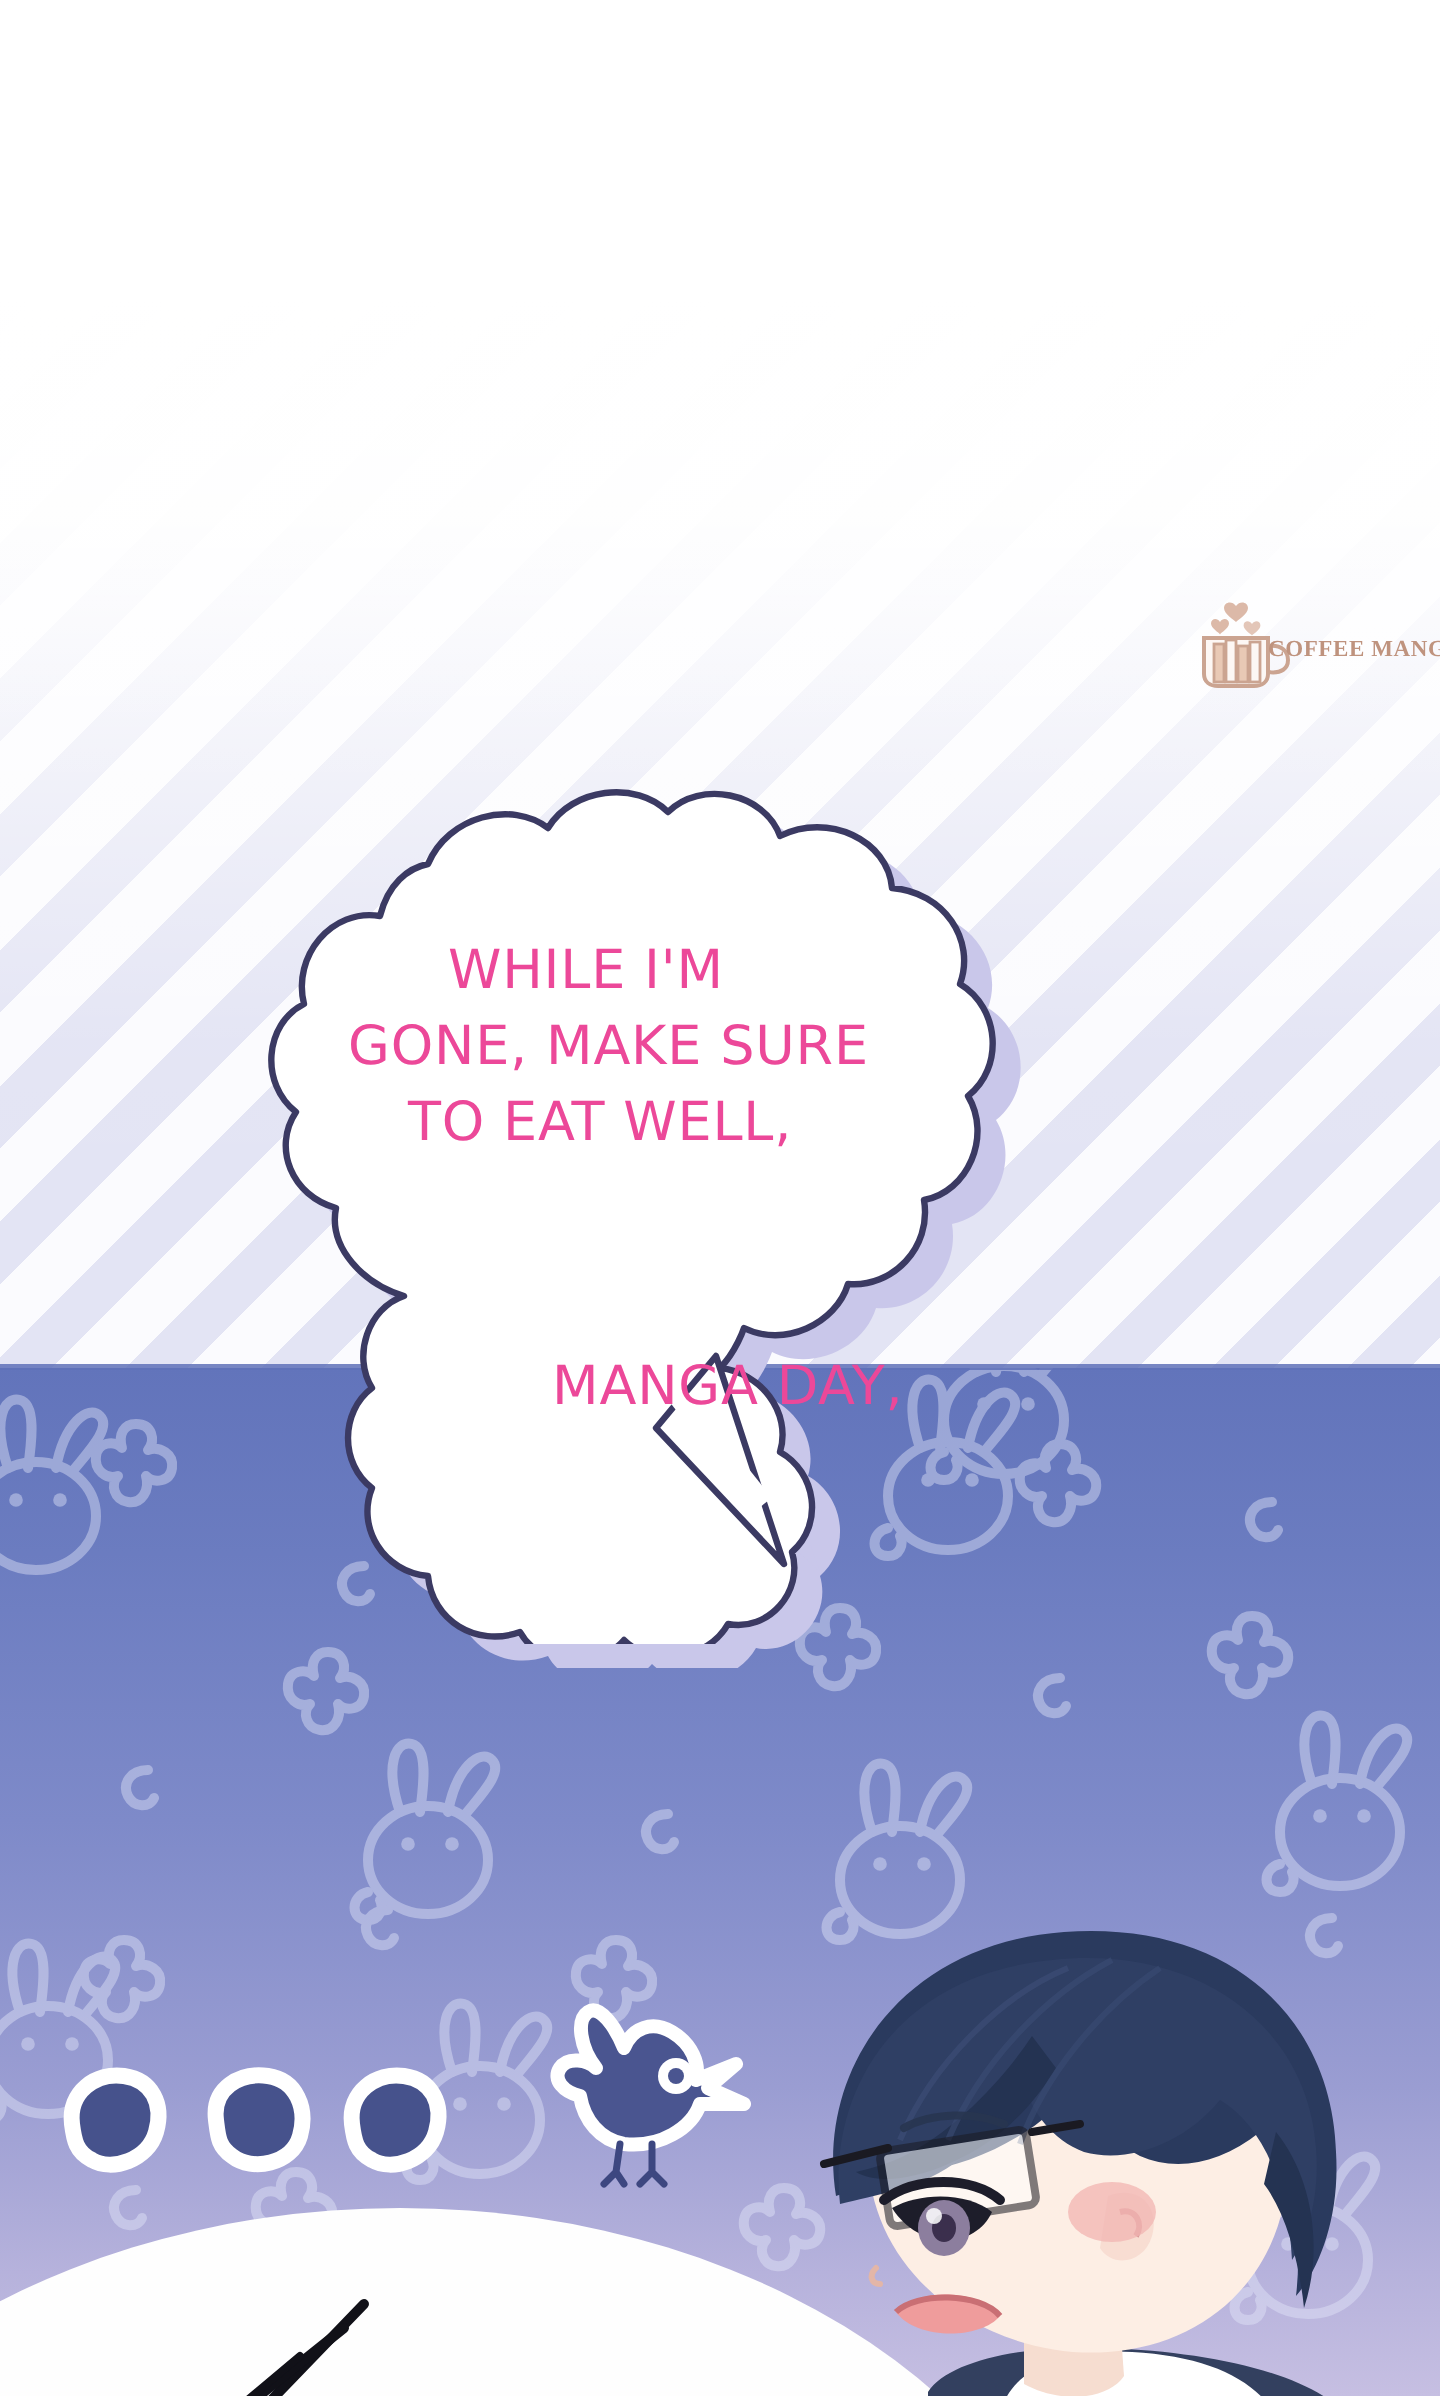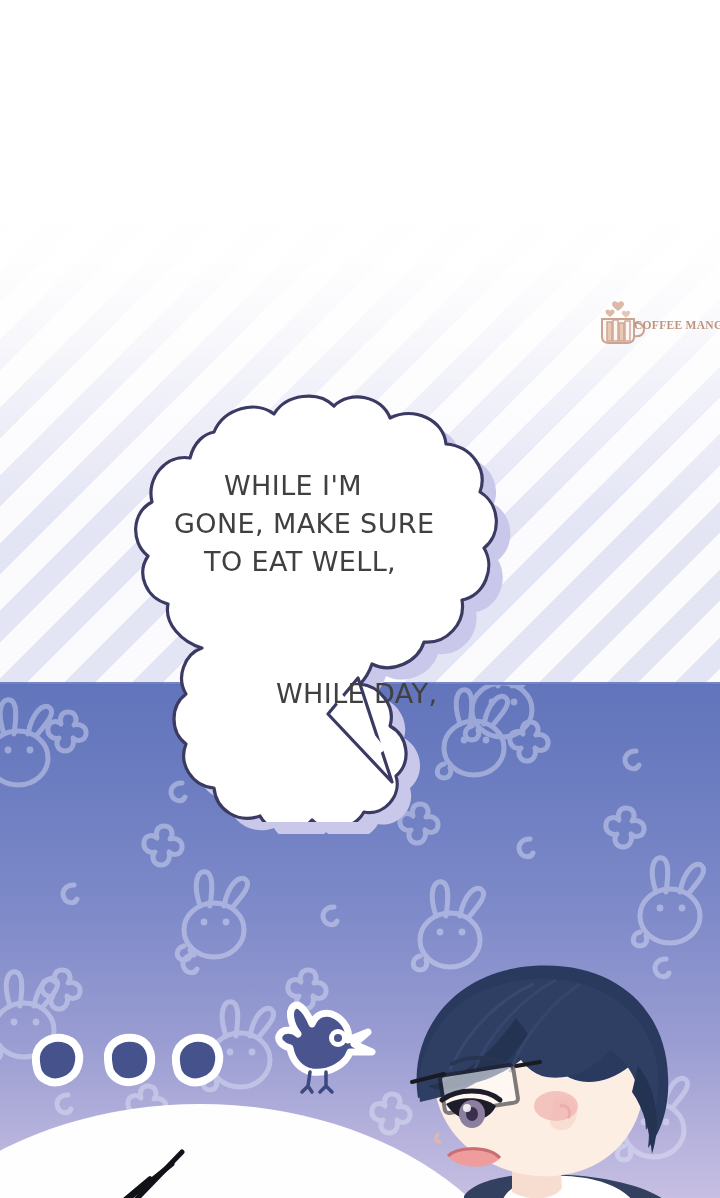--- a/index.html
+++ b/index.html
@@ -46,21 +46,21 @@
   .horizon{
     position:absolute; left:0; top:682px; width:720px; height:3px;
     background:#5f71b8; opacity:.85;
   }
 
   
   .bubble-wrap{ position:absolute; left:96px; top:392px; width:430px; height:430px; }
   .bubble-shadow{ position:absolute; left:14px; top:12px; width:430px; height:430px; }
   .bubble-text{
     position:absolute; left:0; top:0; width:430px; height:430px;
-    color:#404040;
+    color:#ec4899;
     font-family:"DejaVu Sans", sans-serif;
     font-weight:400;
     letter-spacing:.4px;
   }
   .line{ position:absolute; white-space:nowrap; }
   .l1{ left:128px; top:78px; font-size:27px; }
   .l2{ left:78px;  top:116px; font-size:27px; }
   .l3{ left:108px; top:154px; font-size:27px; }
   .l4{ left:180px; top:248px; font-size:27px; }
   .l5{ left:180px; top:286px; font-size:27px; }
@@ -310,21 +310,21 @@
                C98 50 108 42 118 40 Z" fill="#ffffff" stroke="#3b3a63" stroke-width="3.2" stroke-linejoin="round"></path>
 
       <path d="M262 286 L296 390 L232 322 Z" fill="#ffffff" stroke="#3b3a63" stroke-width="3.2" stroke-linejoin="round"></path>
       <path d="M238 300 L286 360" stroke="#ffffff" stroke-width="10" fill="none"></path>
     </svg>
 
     <div class="bubble-text">
       <div class="line l1">WHILE I'M</div>
       <div class="line l3">TO EAT WELL,</div>
       <div class="line l2">GONE, MAKE SURE</div>
-      <div class="line l5">WHILE DAY,</div>
+      <div class="line l5">MANGA DAY,</div>
     </div>
   </div>
 
   <div class="watermark">
     <svg viewBox="0 0 120 50" width="120" height="50">
 
       <path d="M26 7 C24 4 20 5 20 8 C20 11 25 14 26 15 C27 14 32 11 32 8 C32 5 28 4 26 7 Z" fill="#dbb6a4"></path>
       <path d="M18 15 C16.5 12.6 13.5 13.4 13.5 15.8 C13.5 18.2 17.5 20.4 18 21.2 C18.5 20.4 22.5 18.2 22.5 15.8 C22.5 13.4 19.5 12.6 18 15 Z" fill="#dbb6a4"></path>
       <path d="M34 16 C32.6 13.8 29.8 14.5 29.8 16.7 C29.8 18.9 33.6 21 34 21.7 C34.4 21 38.2 18.9 38.2 16.7 C38.2 14.5 35.4 13.8 34 16 Z" fill="#e2c4b5"></path>
 

